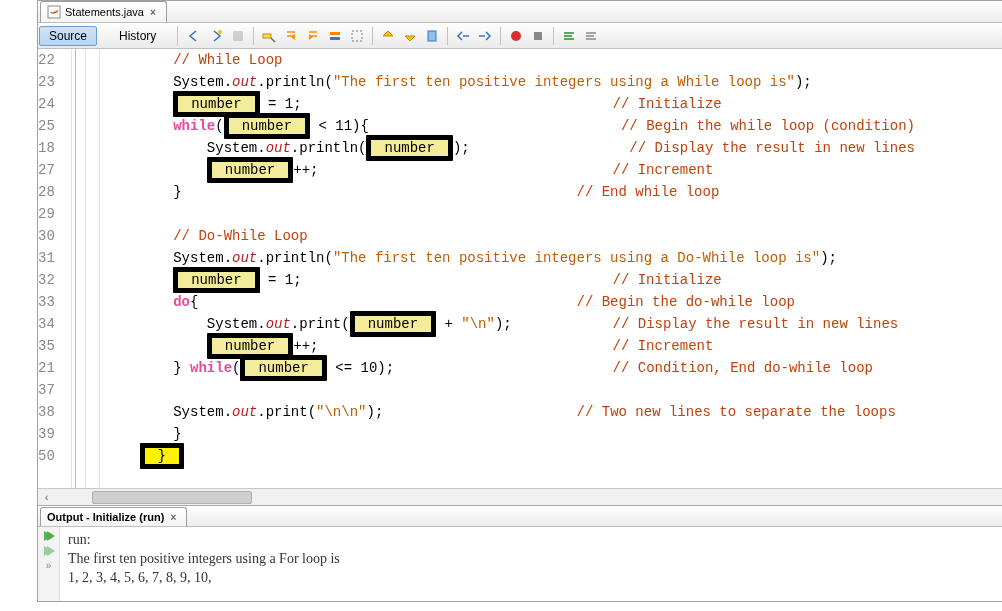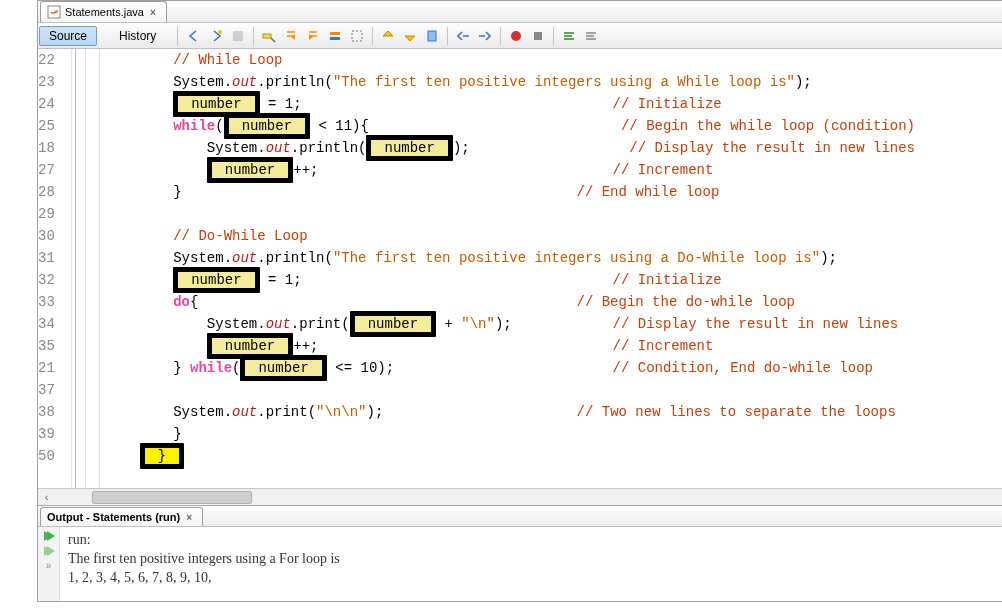--- a/index.html
+++ b/index.html
@@ -201,21 +201,21 @@
     <div class="code" id="code"><div class="ln"><span>        </span><span class="cmt">// While Loop</span></div><div class="ln"><span>        </span><span>System.</span><span class="fld">out</span><span>.println(</span><span class="str">"The first ten positive integers using a While loop is"</span><span>);</span></div><div class="ln"><span>        </span><span class="hl">number</span><span> = 1;                                     </span><span class="cmt">// Initialize</span></div><div class="ln"><span>        </span><span class="kw">while</span><span>(</span><span class="hl">number</span><span> &lt; 11){                              </span><span class="cmt">// Begin the while loop (condition)</span></div><div class="ln"><span>            </span><span>System.</span><span class="fld">out</span><span>.println(</span><span class="hl">number</span><span>);                   </span><span class="cmt">// Display the result in new lines</span></div><div class="ln"><span>            </span><span class="hl">number</span><span>++;                                   </span><span class="cmt">// Increment</span></div><div class="ln"><span>        </span><span>}                                               </span><span class="cmt">// End while loop</span></div><div class="ln"></div><div class="ln"><span>        </span><span class="cmt">// Do-While Loop</span></div><div class="ln"><span>        </span><span>System.</span><span class="fld">out</span><span>.println(</span><span class="str">"The first ten positive integers using a Do-While loop is"</span><span>);</span></div><div class="ln"><span>        </span><span class="hl">number</span><span> = 1;                                     </span><span class="cmt">// Initialize</span></div><div class="ln"><span>        </span><span class="kw">do</span><span>{                                             </span><span class="cmt">// Begin the do-while loop</span></div><div class="ln"><span>            </span><span>System.</span><span class="fld">out</span><span>.print(</span><span class="hl">number</span><span> + </span><span class="str">"\n"</span><span>);            </span><span class="cmt">// Display the result in new lines</span></div><div class="ln"><span>            </span><span class="hl">number</span><span>++;                                   </span><span class="cmt">// Increment</span></div><div class="ln"><span>        </span><span>} </span><span class="kw">while</span><span>(</span><span class="hl">number</span><span> &lt;= 10);                          </span><span class="cmt">// Condition, End do-while loop</span></div><div class="ln"></div><div class="ln"><span>        </span><span>System.</span><span class="fld">out</span><span>.print(</span><span class="str">"\n\n"</span><span>);                       </span><span class="cmt">// Two new lines to separate the loops</span></div><div class="ln"><span>        </span><span>}</span></div><div class="ln"><span>    </span><span class="hl hl-strong">}</span></div></div>
   </div>
 
   <div class="hscroll">
     <span class="arrow">‹</span>
     <div class="thumb"></div>
   </div>
 
   <div class="output-hdr">
     <div class="tab">
-      <span style="font-weight:bold">Output - Statements (run)</span>
+      <span style="font-weight:bold">Output - Initialize (run)</span>
       <span class="close">×</span>
     </div>
   </div>
 
   <div class="output-body">
     <div class="out-gutter">
       <span>
           <svg width="14" height="12" viewBox="0 0 14 12">
             <path d="M2 1 10 6 2 11z" fill="#4fae4f"></path>
             <path d="M5 1 13 6 5 11z" fill="#4fae4f"></path>

